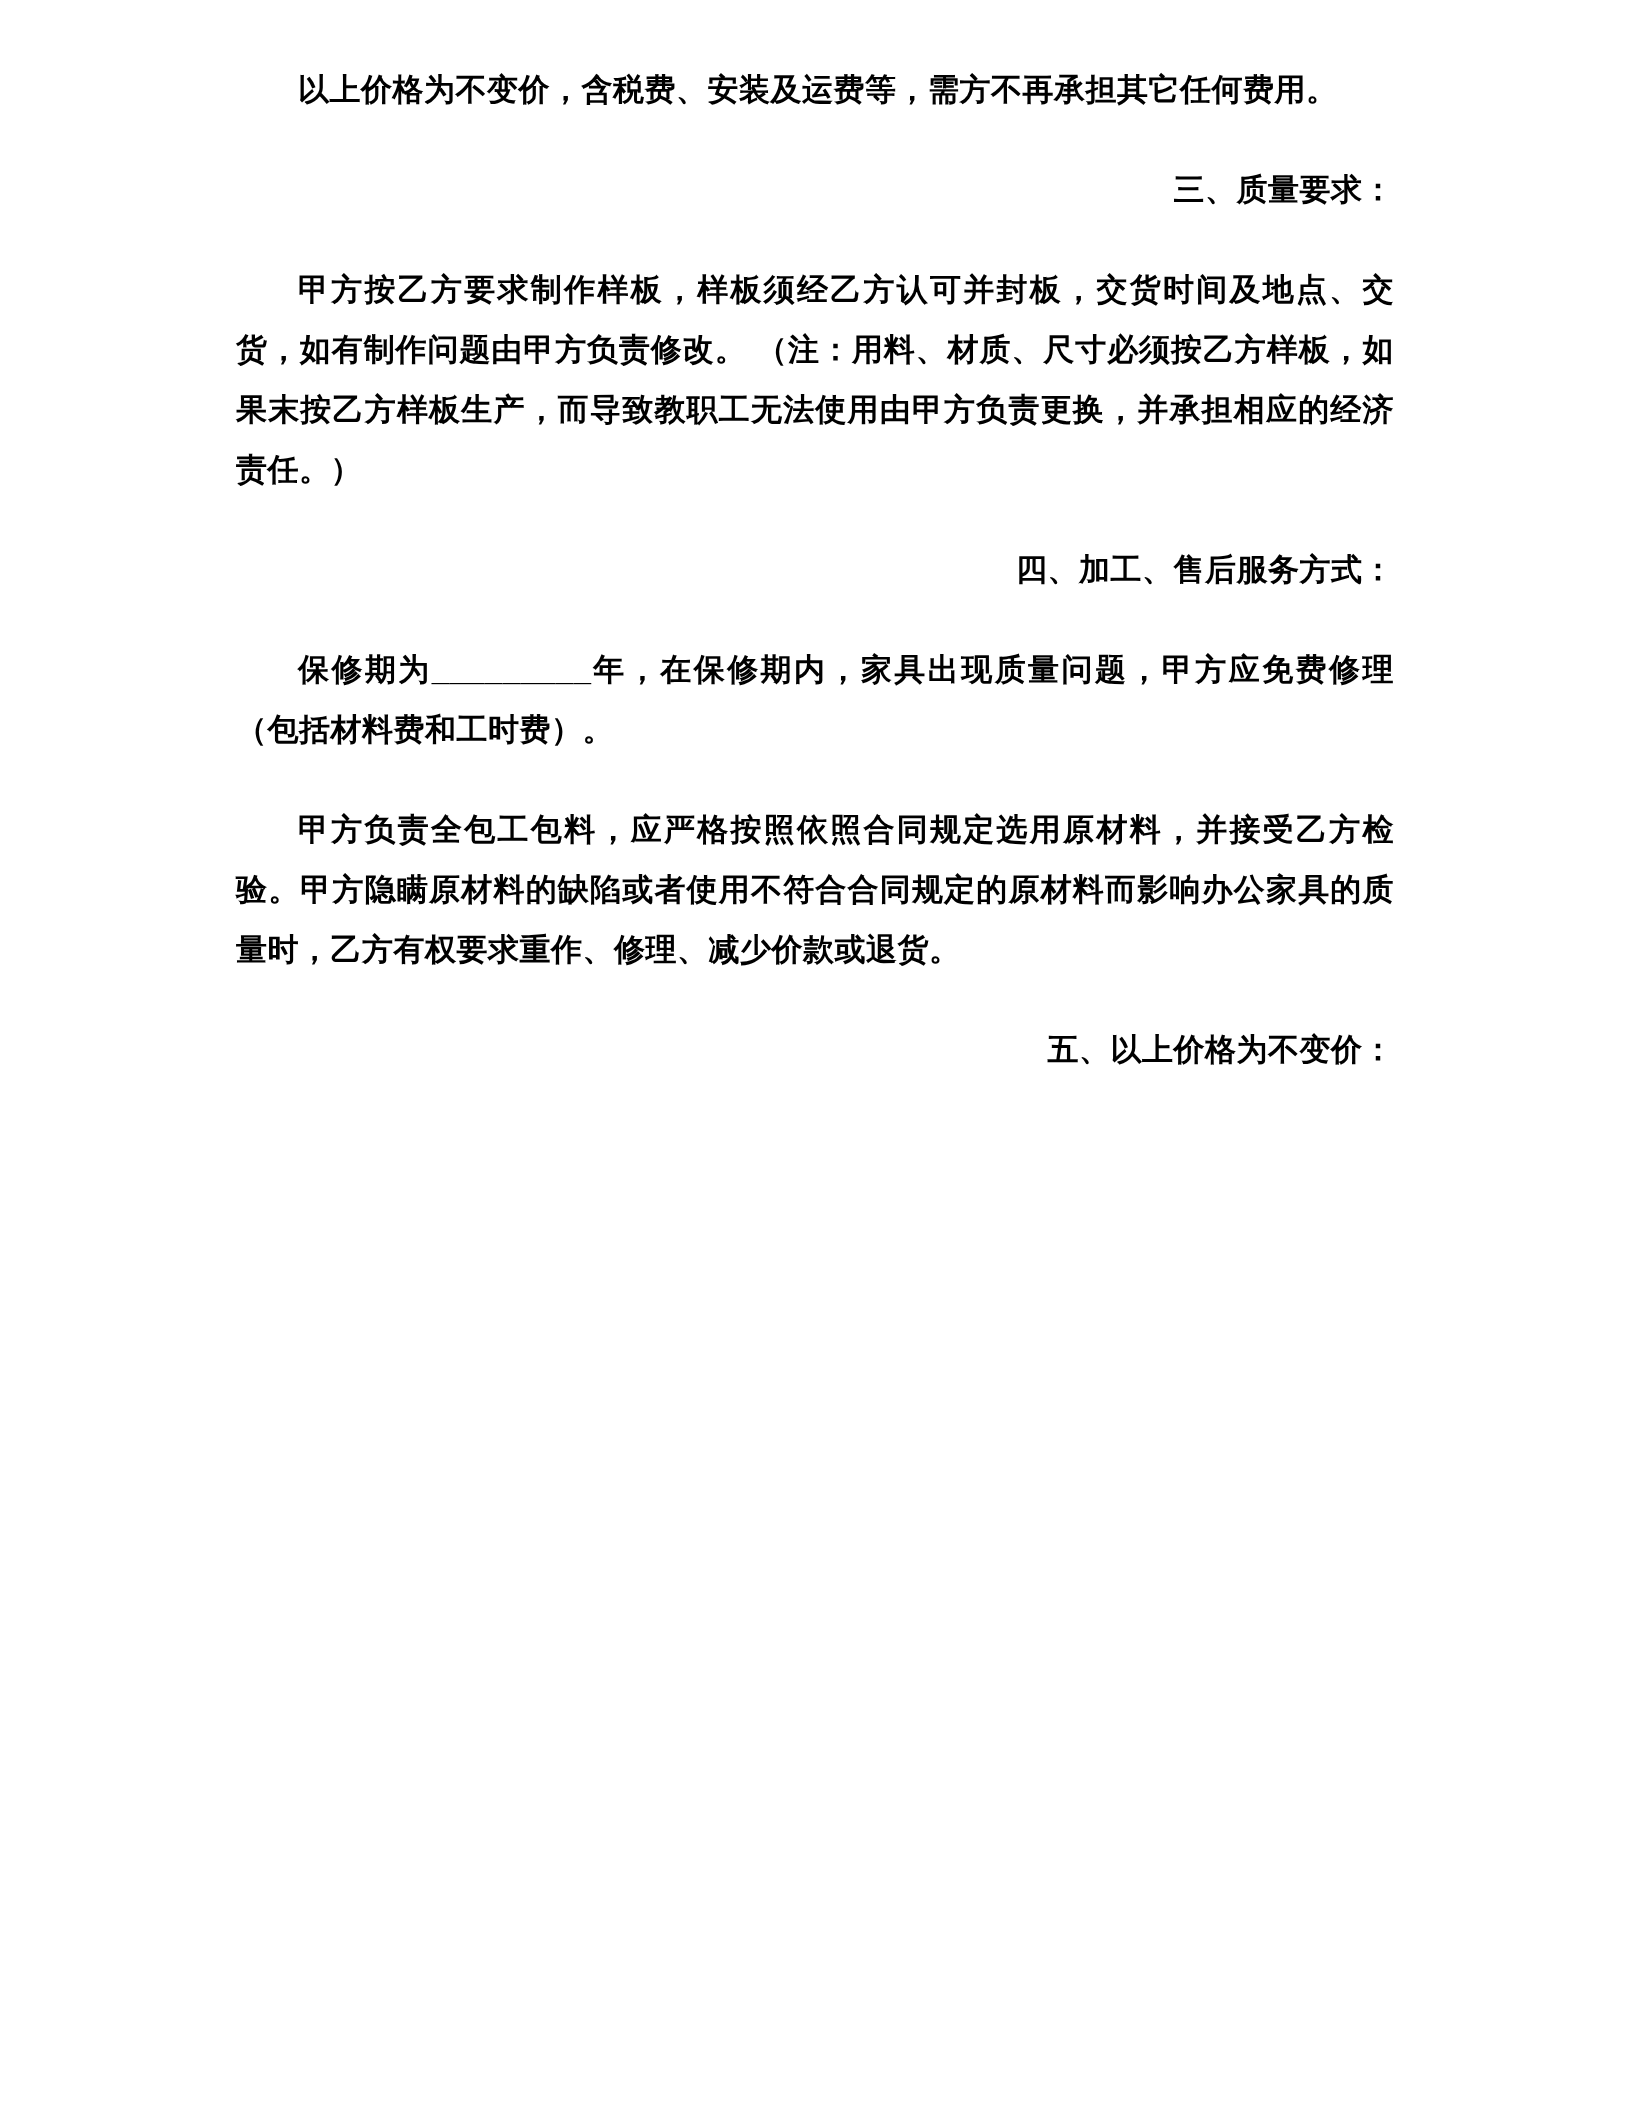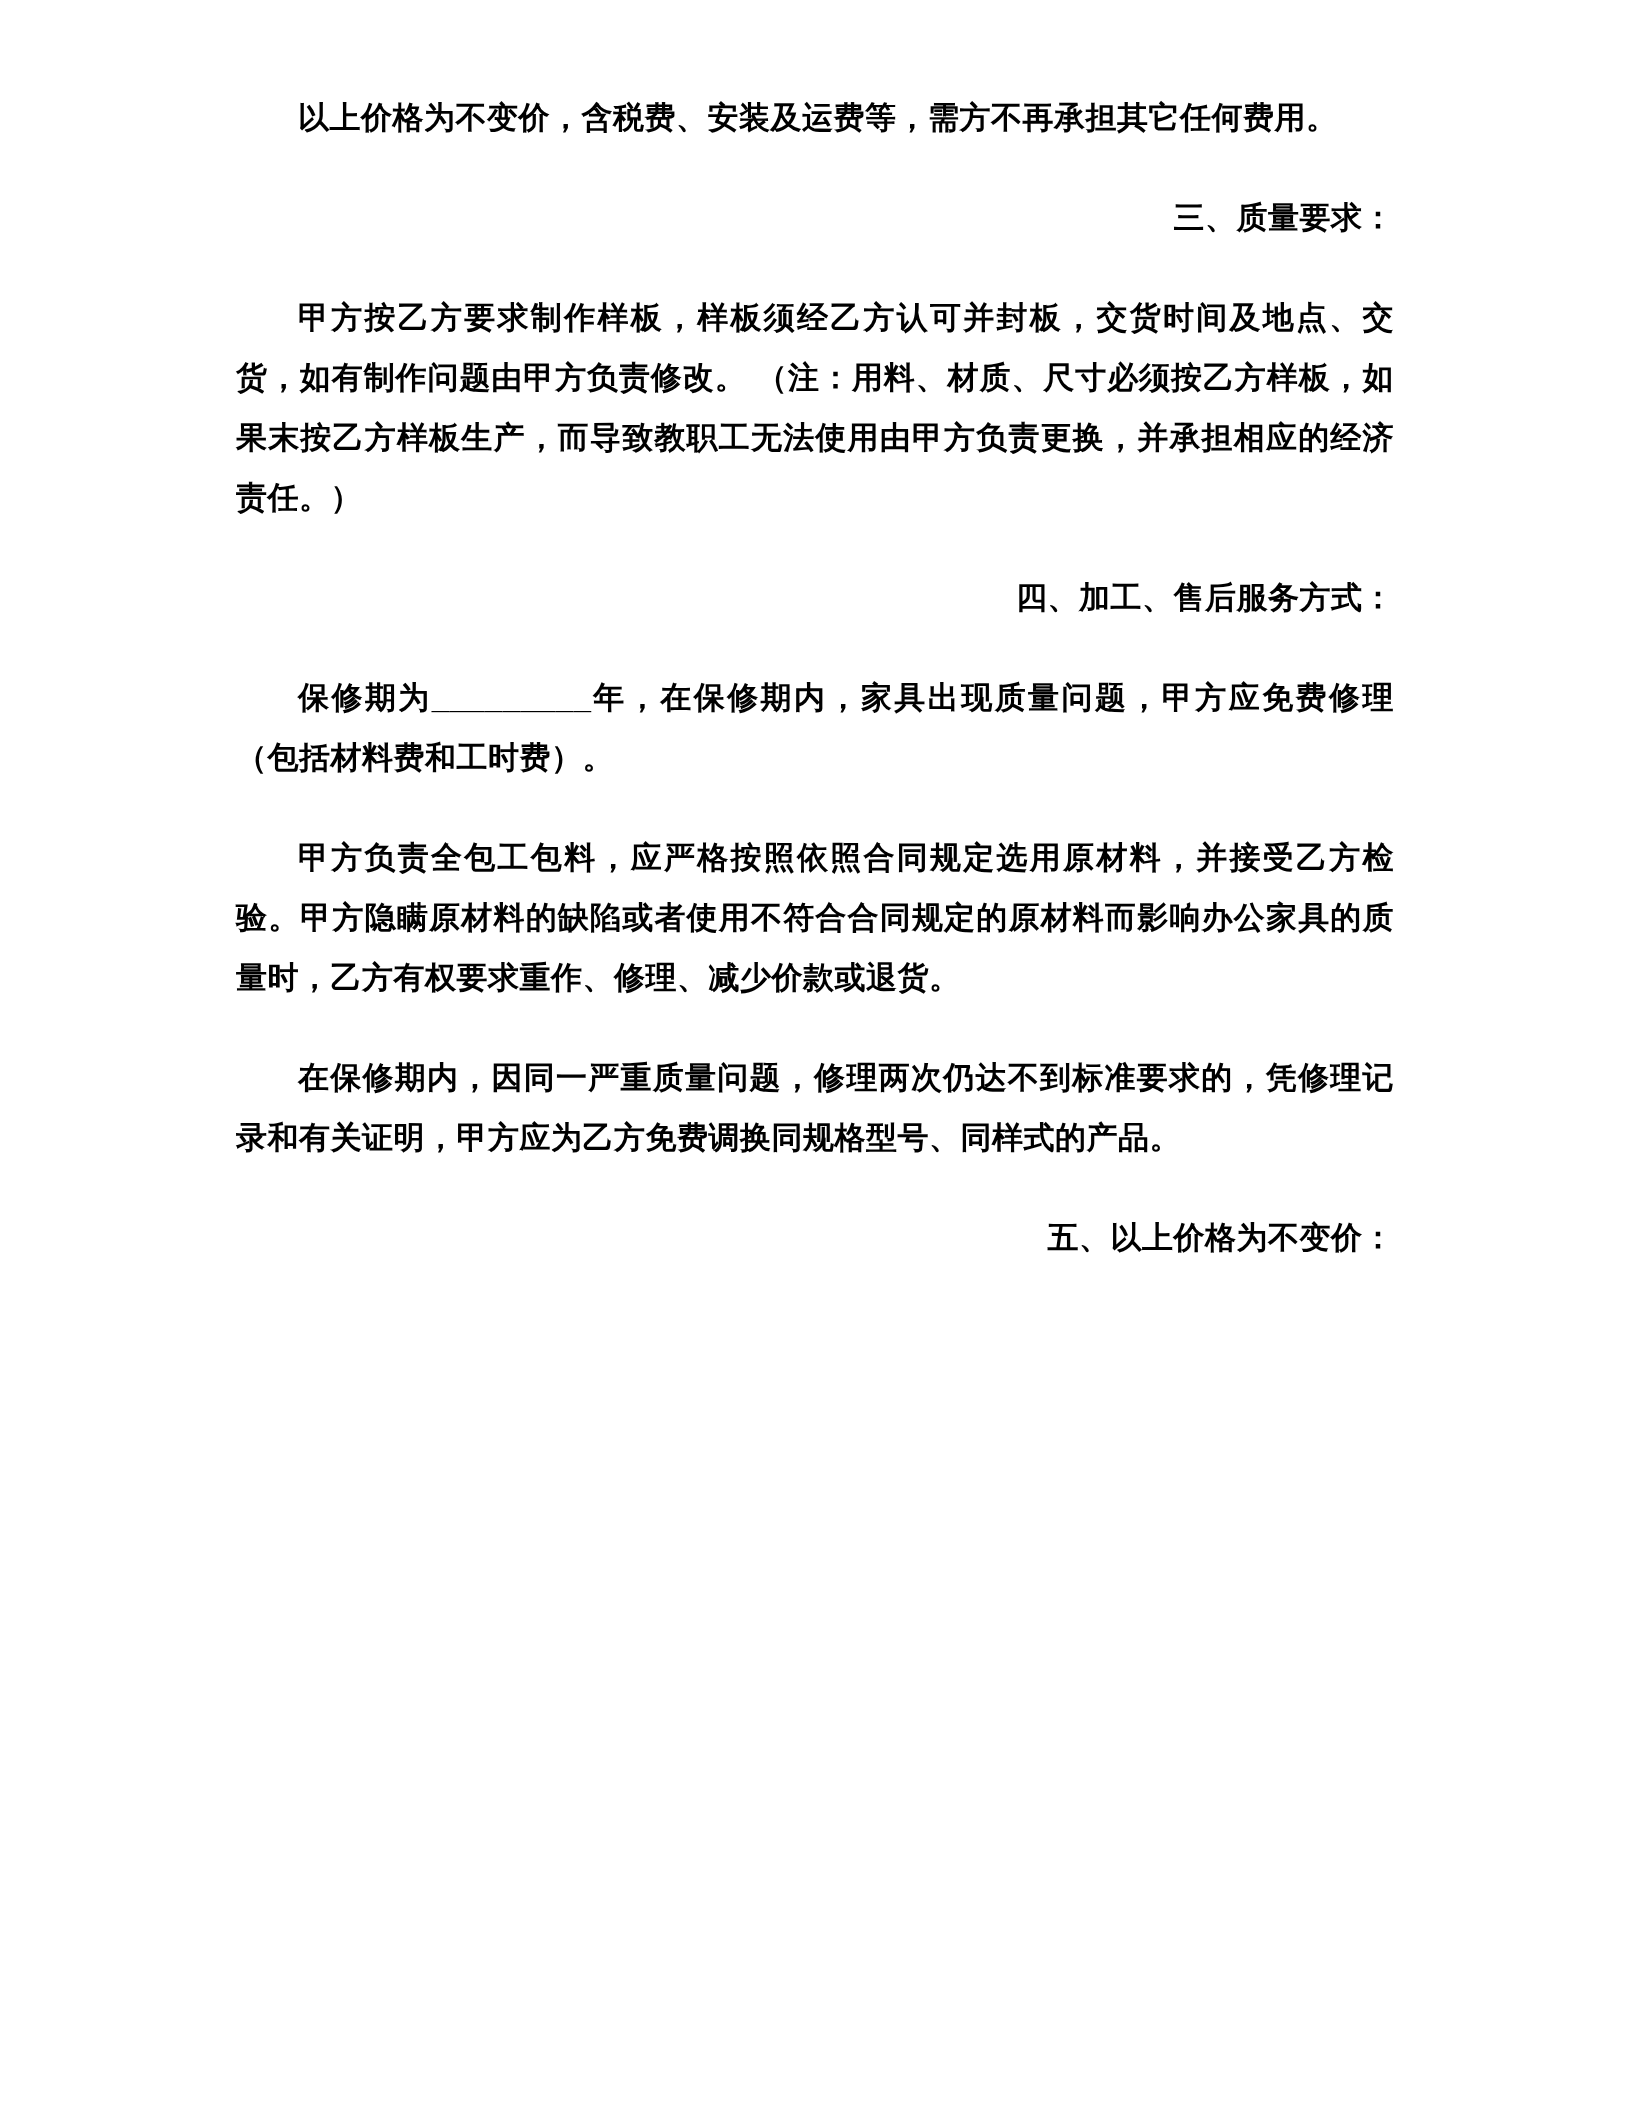--- a/index.html
+++ b/index.html
@@ -7,21 +7,21 @@
       padding: 0;
       background: #ffffff;
     }
     .page {
       position: relative;
       width: 1632px;
       height: 2112px;
       margin: 0 auto;
       background: #ffffff;
       box-sizing: border-box;
-      padding: 88px 238px 100px 236px;
+      padding: 60px 238px 100px 236px;
       font-family: "Liberation Sans", "DejaVu Sans", sans-serif;
       font-weight: 700;
       color: #000000;
       overflow: hidden;
     }
     .block {
       font-size: 31px;
       line-height: 60px;
       margin: 0 0 33px 0;
       text-indent: 2em;
@@ -48,17 +48,16 @@
   <p class="block heading">三、质量要求：</p>
 
   <p class="block paragraph">甲方按乙方要求制作样板，样板须经乙方认可并封板，交货时间及地点、交货，如有制作问题由甲方负责修改。 （注：用料、材质、尺寸必须按乙方样板，如果末按乙方样板生产，而导致教职工无法使用由甲方负责更换，并承担相应的经济责任。）</p>
 
   <p class="block heading">四、加工、售后服务方式：</p>
 
   <p class="block paragraph">保修期为_________年，在保修期内，家具出现质量问题，甲方应免费修理（包括材料费和工时费）。</p>
 
   <p class="block paragraph">甲方负责全包工包料，应严格按照依照合同规定选用原材料，并接受乙方检验。甲方隐瞒原材料的缺陷或者使用不符合合同规定的原材料而影响办公家具的质量时，乙方有权要求重作、修理、减少价款或退货。</p>
 
-  <p class="block paragraph">在保修期内，因同一严重质量问题，修理两次仍达不到标准要求的，凭修理记录和有关证明，甲方应为乙方免费调换同规格型号、同样式的产品。</p>
 
   <p class="block heading">五、以上价格为不变价：</p>
 
 </div>
 
 </body></html>

